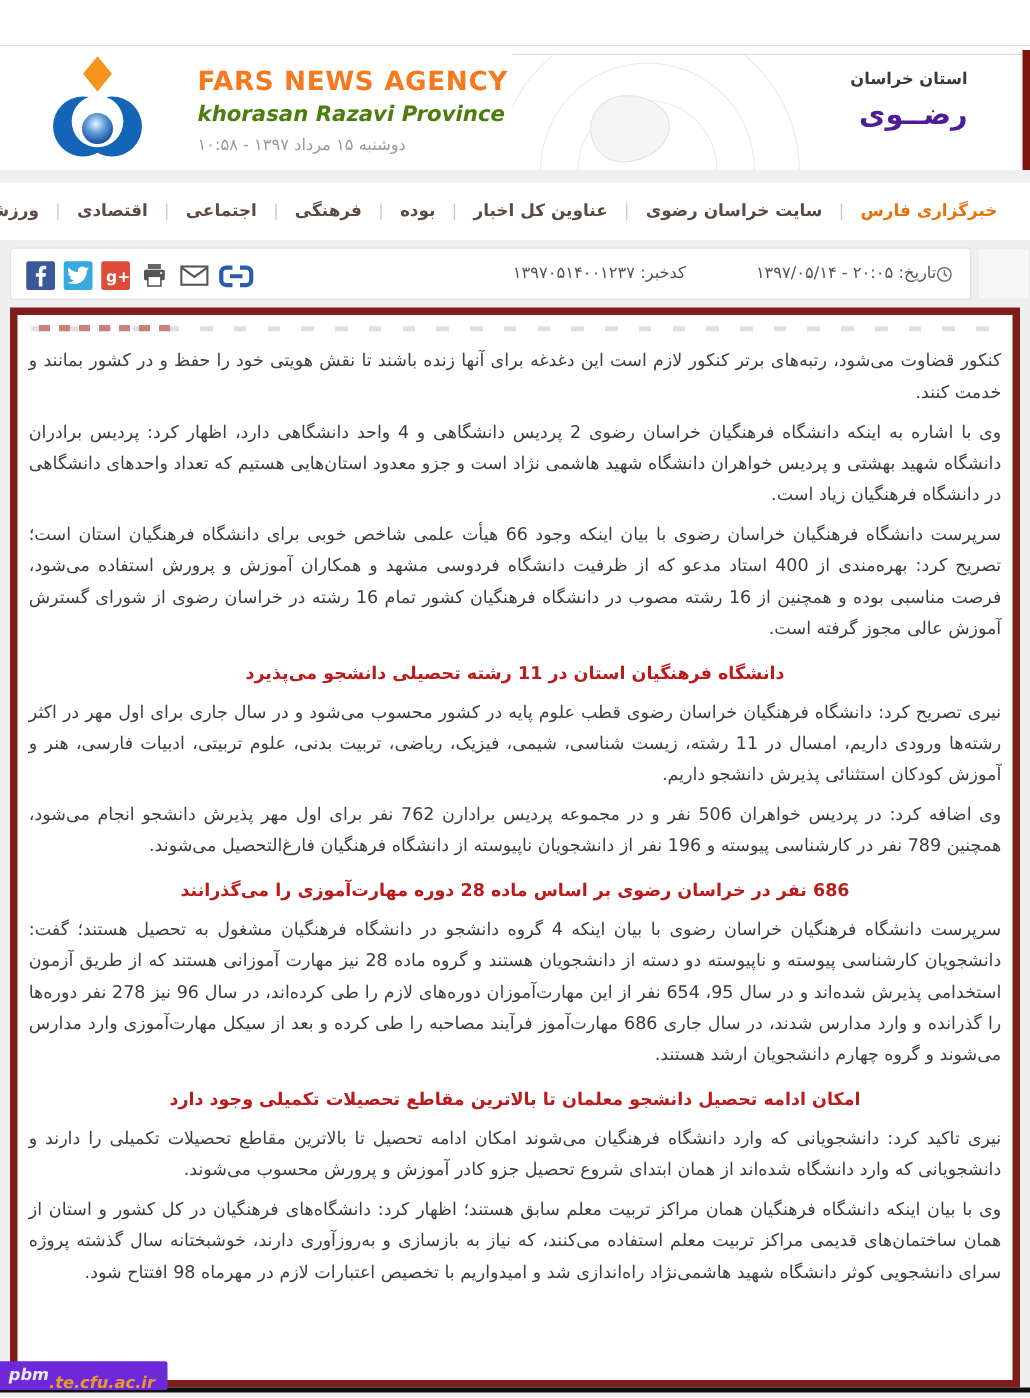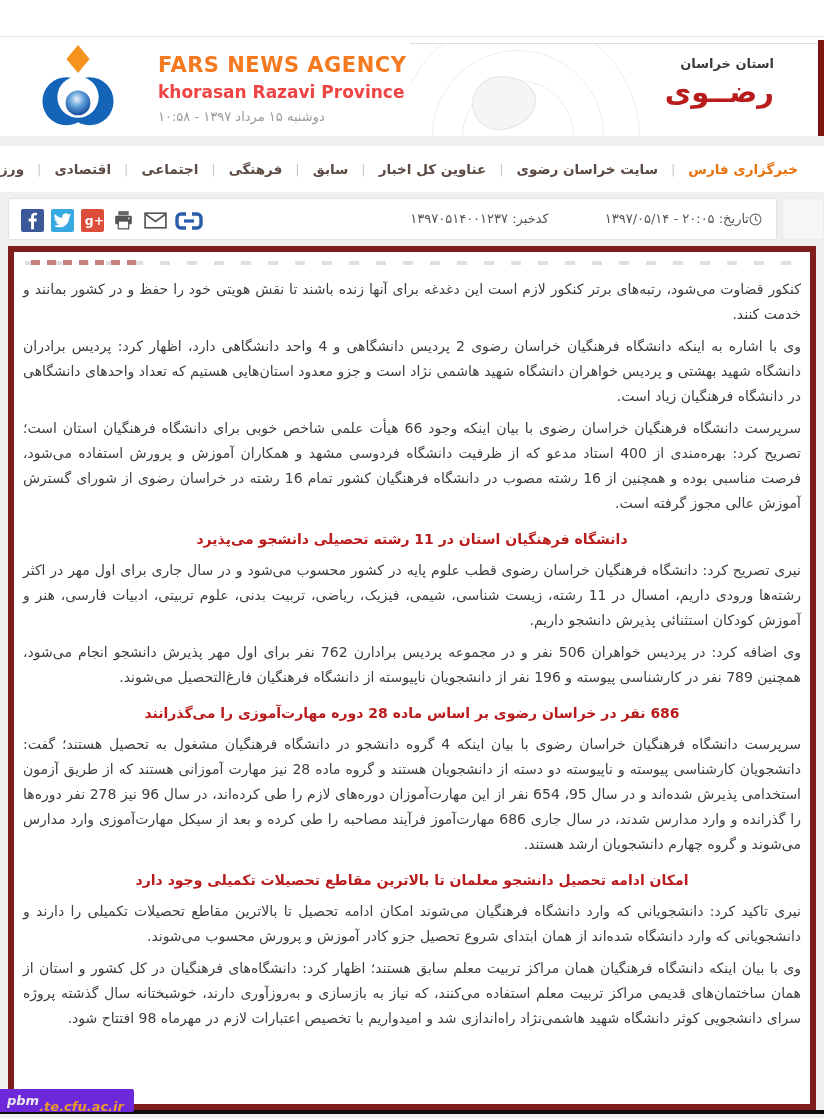--- a/index.html
+++ b/index.html
@@ -5,31 +5,31 @@
   html,body{margin:0;padding:0;}
   body{width:824px;height:1118px;background:#efeff0;font-family:"DejaVu Sans",sans-serif;position:relative;overflow:hidden;}
   #page{position:absolute;inset:0;width:824px;height:1118px;}
 
   
   .top-strip{position:absolute;top:0;left:0;right:0;height:36px;background:#fff;border-bottom:1px solid #e2e2e2;}
   .header{position:absolute;top:37px;left:0;right:0;height:99px;background:#fff;}
   .logo{position:absolute;left:36px;top:8px;width:84px;height:86px;}
   .brand{position:absolute;left:158px;top:16px;}
   .brand-agency{color:#f4791f;font-weight:bold;font-size:21px;letter-spacing:.5px;}
-  .brand-province{color:#ef4444;font-weight:bold;font-size:17px;margin-top:5px;}
+  .brand-province{color:#4d7c0f;font-weight:bold;font-size:17px;margin-top:5px;font-style:italic;}
   .brand-date{color:#9a9a9a;font-size:13px;margin-top:7px;direction:rtl;display:inline-block;}
   .banner{position:absolute;right:6px;top:6px;width:408px;height:92px;border-top:1px solid #ddd;overflow:hidden;background:#fff;}
   .ring{position:absolute;border:1px solid #ededed;border-radius:50%;}
   .ring.r1{width:170px;height:170px;left:22px;top:6px;}
   .ring.r2{width:240px;height:240px;left:-12px;top:-28px;}
   .ring.r3{width:110px;height:110px;left:52px;top:36px;}
   .blob{position:absolute;left:62px;top:32px;width:62px;height:52px;background:#f5f5f5;border:1px solid #e4e4e4;border-radius:45% 55% 60% 40% / 50% 45% 55% 50%;}
   .banner-text{position:absolute;right:44px;top:12px;text-align:right;direction:rtl;}
   .banner-sub{font-size:13px;color:#3a3a3a;font-weight:bold;padding-left:14px;}
-  .banner-main{font-size:29px;color:#b91c1c;font-weight:bold;line-height:42px;}
+  .banner-main{font-size:23px;color:#4c1d95;font-weight:bold;line-height:42px;}
   .maroon-bar{position:absolute;right:0;top:3px;width:6px;height:96px;background:#7c150e;}
 
   
   .nav{position:absolute;top:146px;left:0;right:0;height:46px;background:#fff;direction:rtl;display:flex;align-items:center;padding:0 26px;box-sizing:border-box;}
   .nav a{text-decoration:none;color:#5b4b43;font-size:13.5px;font-weight:bold;white-space:nowrap;}
   .nav a.active{color:#e8720c;}
   .nav .sep{color:#c9c9c9;margin:0 13px;font-size:13px;}
 
   
   .toolbar{position:absolute;top:198px;left:8px;width:769px;height:42px;background:#fff;border:1px solid #e2e2e2;border-radius:3px;box-sizing:border-box;}
@@ -94,21 +94,21 @@
     <div class="maroon-bar"></div>
   </div>
 
   <div class="nav">
     <a href="#" class="active">خبرگزاری فارس</a>
     <span class="sep">|</span>
     <a href="#">سایت خراسان رضوی</a>
     <span class="sep">|</span>
     <a href="#">عناوین کل اخبار</a>
     <span class="sep">|</span>
-    <a href="#">سابق</a>
+    <a href="#">بوده</a>
     <span class="sep">|</span>
     <a href="#">فرهنگی</a>
     <span class="sep">|</span>
     <a href="#">اجتماعی</a>
     <span class="sep">|</span>
     <a href="#">اقتصادی</a>
     <span class="sep">|</span>
     <a href="#">ورزشی</a>
   </div>
 

